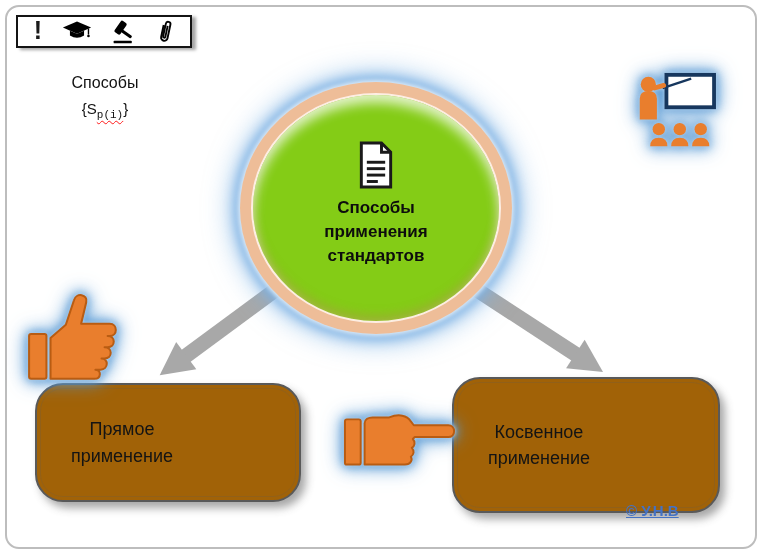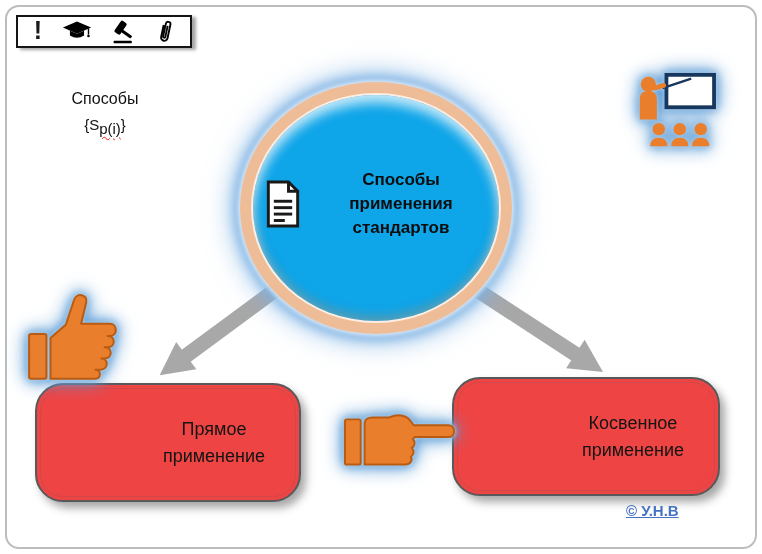--- a/index.html
+++ b/index.html
@@ -15,62 +15,62 @@
   .toolbar{
     position:absolute;left:16px;top:15px;width:176px;height:33px;background:#fff;
     border:2px solid #141414;box-shadow:4px 2px 3px rgba(0,0,0,.35);
     display:flex;align-items:center;justify-content:space-around;padding:0 6px;box-sizing:border-box;
   }
   .tb-excl{font-weight:900;font-size:25px;line-height:1;transform:translateY(-1px);}
   .tb-icon svg{display:block;}
 
   
   .side-label{
-    position:absolute;left:20px;top:86px;width:170px;text-align:center;
+    position:absolute;left:20px;top:70px;width:170px;text-align:center;
     font-size:16px;line-height:26px;color:#111;
   }
   .side-label .formula{font-size:15px;}
   .squiggle{
-    font-size:15px;
+    font-size:11px;
     text-decoration-line:underline;text-decoration-style:wavy;text-decoration-color:#ff1a1a;
-    text-decoration-thickness:1px;text-underline-offset:2px;
+    text-decoration-thickness:1px;text-underline-offset:2px;font-family:Liberation Mono, monospace;
   }
 
   
   .ellipse{
     position:absolute;left:240px;top:82px;width:272px;height:252px;border-radius:50%;
     background:#eebd98;
     box-shadow:0 0 4px 2px #deebf7,0 0 12px 6px #7eb2e4,0 0 24px 12px rgba(126,178,228,.55);
   }
   .ellipse-inner{
-    position:absolute;inset:11px;border-radius:50%;background:#0ea5e9;
+    position:absolute;inset:11px;border-radius:50%;background:#84cc16;
     border:2px solid #fdeee3;
     box-shadow:inset 0 8px 12px rgba(255,255,255,.75),inset 0 -6px 10px rgba(190,135,90,.35);
-    display:flex;flex-direction:row;align-items:center;justify-content:center;gap:6px;
+    display:flex;flex-direction:column;align-items:center;justify-content:center;gap:6px;
     padding-bottom:8px;box-sizing:border-box;
   }
   .circle-title{
     width:180px;text-align:center;font-weight:bold;font-size:17px;line-height:1.4;color:#0d0d0d;
   }
 
   
   .arrows{position:absolute;left:0;top:0;pointer-events:none;}
 
   
   .proc-box{
-    position:absolute;background:#ef4444;border:2px solid #595959;border-radius:28px;
+    position:absolute;background:#a16207;border:2px solid #595959;border-radius:28px;
     box-shadow:5px 6px 8px rgba(60,60,60,.45);
-    display:flex;align-items:center;justify-content:flex-end;box-sizing:border-box;
+    display:flex;align-items:center;justify-content:flex-start;box-sizing:border-box;
   }
   .proc-box::before{
     content:"";position:absolute;inset:3px;border-radius:23px;border:1px solid rgba(89,89,89,.22);
   }
   .proc-box .box-label{width:170px;text-align:center;font-size:18px;line-height:1.45;color:#141414;}
   .box-left{left:35px;top:383px;width:266px;height:119px;}
-  .box-right{left:452px;top:377px;width:268px;height:119px;}
+  .box-right{left:452px;top:377px;width:268px;height:136px;}
 
   
   .glow{filter:drop-shadow(0 0 2px #bdd7ee) drop-shadow(0 0 5px #5b9bd5) drop-shadow(0 0 9px rgba(91,155,213,.85));}
   .thumbs-up{position:absolute;left:24px;top:286px;width:102px;height:100px;}
   .point-hand{position:absolute;left:342px;top:404px;width:118px;height:74px;}
   .presenter{position:absolute;left:632px;top:72px;width:86px;height:80px;}
 
   .copyright{
     position:absolute;left:626px;top:502px;font-size:15px;font-weight:bold;color:#4472c4;text-decoration:underline;
   }

